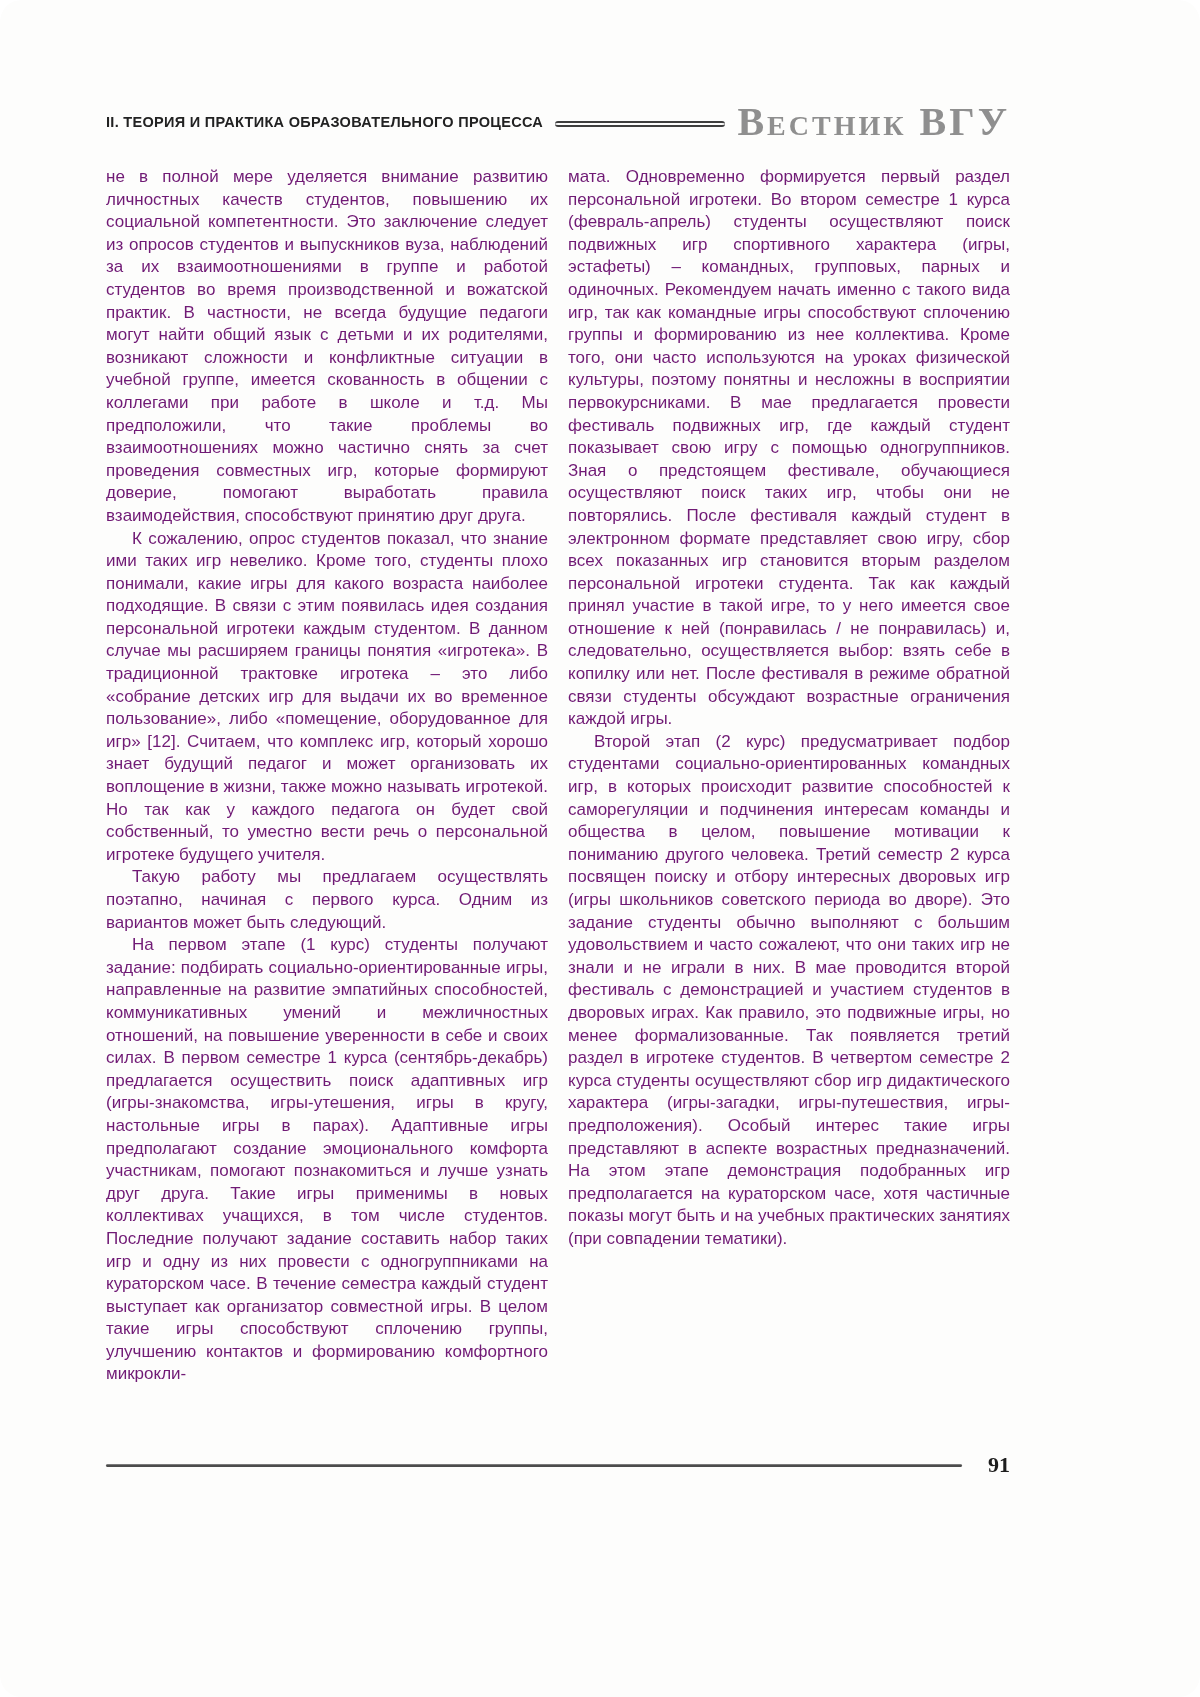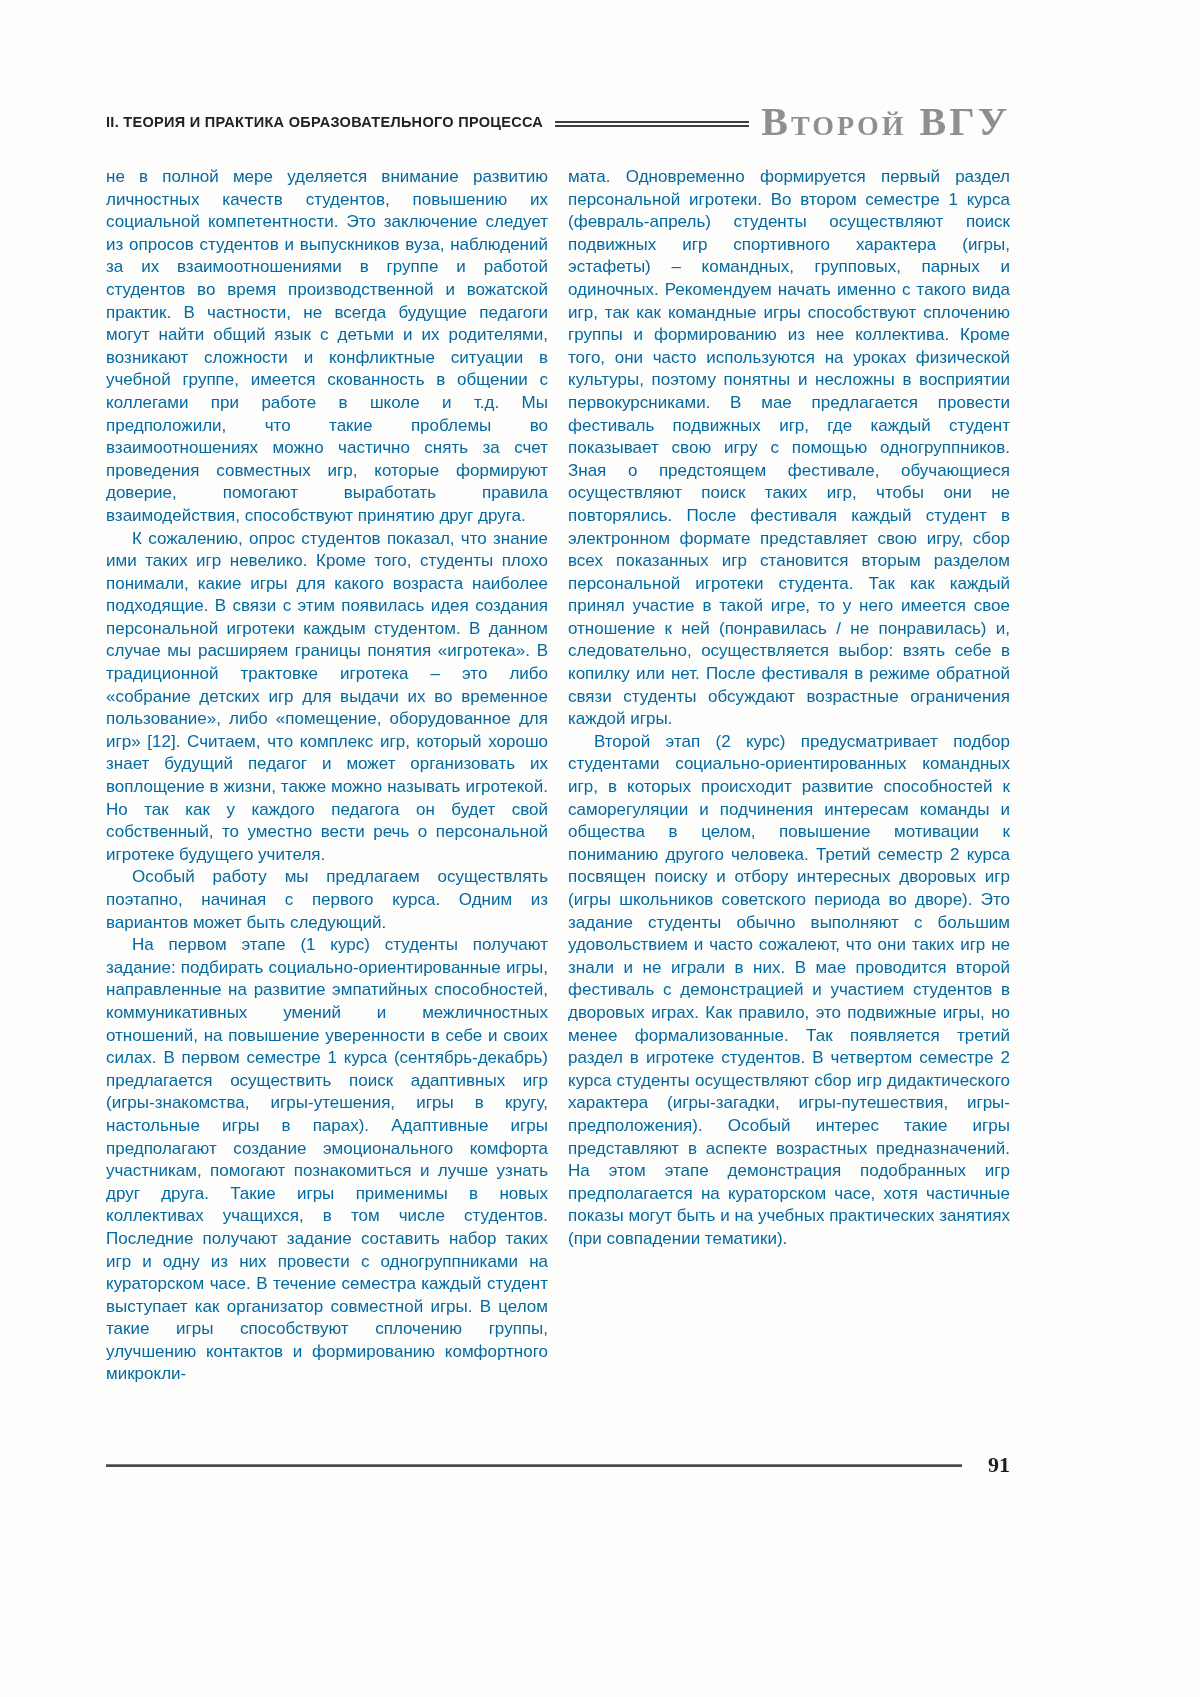--- a/index.html
+++ b/index.html
@@ -1,15 +1,15 @@
 <!DOCTYPE html>
 <html lang="ru"><head>
 <meta charset="utf-8">
 <style>
-  * { margin: 0; padding: 0; box-sizing: border-box; }
+  * { margin: 0; padding: 0; box-sizing: border-box; border-radius: 21px; }
   html, body { background: #ffffff; }
   .page {
     position: relative;
     width: 1200px;
     height: 1697px;
     margin: 0 auto;
     background: #fdfdfc;
     font-family: "Liberation Sans", sans-serif;
     color: #1d1d1d;
     padding: 102px 190px 0 106px;
@@ -52,21 +52,21 @@
     display: flex;
     gap: 20px;
   }
   .column {
     width: 442px;
     font-size: 17px;
     line-height: 22.6px;
     text-align: justify;
     hyphens: auto;
     -webkit-hyphens: auto;
-    color: #0369a1;
+    color: #701a75;
   }
   .column p { margin: 0; }
   .column p.indent { text-indent: 26px; }
 
   
   .page-footer {
     position: absolute;
     top: 1452px;
     left: 106px;
     right: 190px;
@@ -88,28 +88,28 @@
   }
 </style>
 </head>
 <body>
 
 <div class="page">
 
   <header class="journal-header">
     <span class="section-title">II. ТЕОРИЯ И ПРАКТИКА ОБРАЗОВАТЕЛЬНОГО ПРОЦЕССА</span>
     <div class="header-rule"></div>
-    <span class="journal-logo">Второй ВГУ</span>
+    <span class="journal-logo">Вестник ВГУ</span>
   </header>
 
   <main class="article-columns">
     <div class="column">
       <p>не в полной мере уделяется внимание развитию личностных качеств студентов, повышению их социальной компетентности. Это заключение следует из опросов студентов и выпускников вуза, наблюдений за их взаимоотношениями в группе и работой студентов во время производственной и вожатской практик. В частности, не всегда будущие педагоги могут найти общий язык с детьми и их родителями, возникают сложности и конфликтные ситуации в учебной группе, имеется скованность в общении с коллегами при работе в школе и т.д. Мы предположили, что такие проблемы во взаимоотношениях можно частично снять за счет проведения совместных игр, которые формируют доверие, помогают выработать правила взаимодействия, способствуют принятию друг друга.</p>
       <p class="indent">К сожалению, опрос студентов показал, что знание ими таких игр невелико. Кроме того, студенты плохо понимали, какие игры для какого возраста наиболее подходящие. В связи с этим появилась идея создания персональной игротеки каждым студентом. В данном случае мы расширяем границы понятия «игротека». В традиционной трактовке игротека – это либо «собрание детских игр для выдачи их во временное пользование», либо «помещение, оборудованное для игр» [12]. Считаем, что комплекс игр, который хорошо знает будущий педагог и может организовать их воплощение в жизни, также можно называть игротекой. Но так как у каждого педагога он будет свой собственный, то уместно вести речь о персональной игротеке будущего учителя.</p>
-      <p class="indent">Особый работу мы предлагаем осуществлять поэтапно, начиная с первого курса. Одним из вариантов может быть следующий.</p>
+      <p class="indent">Такую работу мы предлагаем осуществлять поэтапно, начиная с первого курса. Одним из вариантов может быть следующий.</p>
       <p class="indent">На первом этапе (1 курс) студенты получают задание: подбирать социально-ориентированные игры, направленные на развитие эмпатийных способностей, коммуникативных умений и межличностных отношений, на повышение уверенности в себе и своих силах. В первом семестре 1 курса (сентябрь-декабрь) предлагается осуществить поиск адаптивных игр (игры-знакомства, игры-утешения, игры в кругу, настольные игры в парах). Адаптивные игры предполагают создание эмоционального комфорта участникам, помогают познакомиться и лучше узнать друг друга. Такие игры применимы в новых коллективах учащихся, в том числе студентов. Последние получают задание составить набор таких игр и одну из них провести с одногруппниками на кураторском часе. В течение семестра каждый студент выступает как организатор совместной игры. В целом такие игры способствуют сплочению группы, улучшению контактов и формированию комфортного микрокли-</p>
     </div>
 
     <div class="column">
       <p>мата. Одновременно формируется первый раздел персональной игротеки. Во втором семестре 1 курса (февраль-апрель) студенты осуществляют поиск подвижных игр спортивного характера (игры, эстафеты) – командных, групповых, парных и одиночных. Рекомендуем начать именно с такого вида игр, так как командные игры способствуют сплочению группы и формированию из нее коллектива. Кроме того, они часто используются на уроках физической культуры, поэтому понятны и несложны в восприятии первокурсниками. В мае предлагается провести фестиваль подвижных игр, где каждый студент показывает свою игру с помощью одногруппников. Зная о предстоящем фестивале, обучающиеся осуществляют поиск таких игр, чтобы они не повторялись. После фестиваля каждый студент в электронном формате представляет свою игру, сбор всех показанных игр становится вторым разделом персональной игротеки студента. Так как каждый принял участие в такой игре, то у него имеется свое отношение к ней (понравилась / не понравилась) и, следовательно, осуществляется выбор: взять себе в копилку или нет. После фестиваля в режиме обратной связи студенты обсуждают возрастные ограничения каждой игры.</p>
       <p class="indent">Второй этап (2 курс) предусматривает подбор студентами социально-ориентированных командных игр, в которых происходит развитие способностей к саморегуляции и подчинения интересам команды и общества в целом, повышение мотивации к пониманию другого человека. Третий семестр 2 курса посвящен поиску и отбору интересных дворовых игр (игры школьников советского периода во дворе). Это задание студенты обычно выполняют с большим удовольствием и часто сожалеют, что они таких игр не знали и не играли в них. В мае проводится второй фестиваль с демонстрацией и участием студентов в дворовых играх. Как правило, это подвижные игры, но менее формализованные. Так появляется третий раздел в игротеке студентов. В четвертом семестре 2 курса студенты осуществляют сбор игр дидактического характера (игры-загадки, игры-путешествия, игры-предположения). Особый интерес такие игры представляют в аспекте возрастных предназначений. На этом этапе демонстрация подобранных игр предполагается на кураторском часе, хотя частичные показы могут быть и на учебных практических занятиях (при совпадении тематики).</p>
     </div>
   </main>
 
   <footer class="page-footer">

